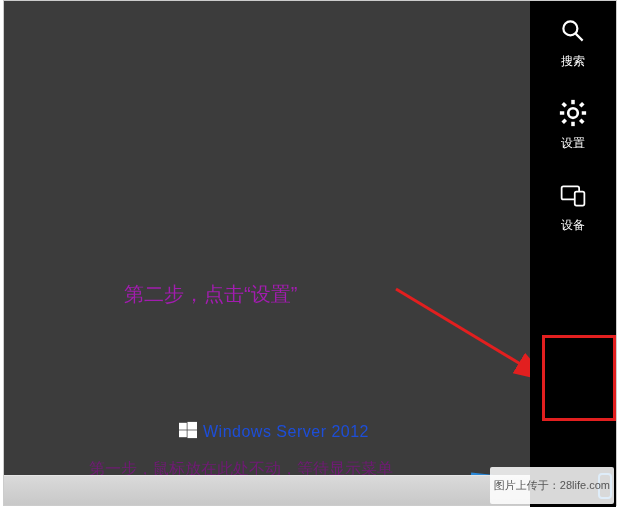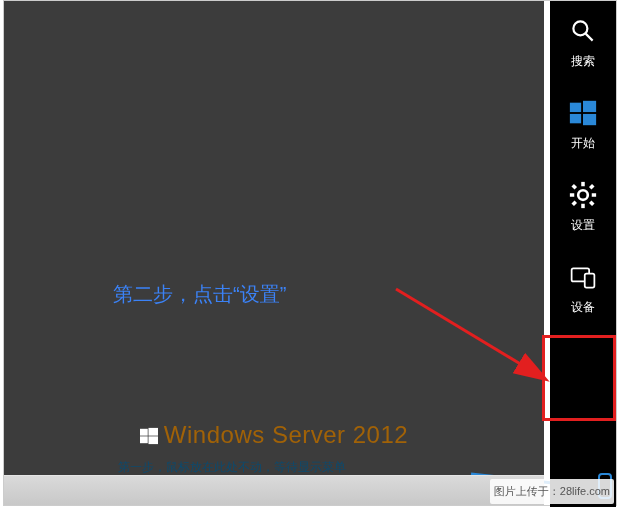--- a/index.html
+++ b/index.html
@@ -32,66 +32,65 @@
   height: 30px;
   background: linear-gradient(to bottom, #dadada, #c8c8c8);
   border-top: 1px solid #e5e5e5;
 }
 .brand {
   position: absolute;
   left: 0;
   width: 540px;
   top: 420px;
   text-align: center;
-  color: #a16207;
-  font-size: 24px;
+  color: #1d4ed8;
+  font-size: 16px;
   font-weight: 300;
   letter-spacing: 0.5px;
 }
 .win-logo {
   display: inline-block;
   width: 18px; height: 18px;
   margin-right: 6px;
   vertical-align: -2px;
 }
 .annotation-2 {
   position: absolute;
   top: 280px;
-  left: 109px;
-  color: #3b82f6;
+  left: 120px;
+  color: #a21caf;
   font-size: 20px;
 }
 .annotation-1 {
   position: absolute;
   top: 458px;
   left: 85px;
-  color: #0c4a6e;
-  font-size: 12px;
-  margin-left: 29px;
+  color: #701a75;
+  font-size: 16px;
 }
 .arrow-red {
   position: absolute;
   top: 280px;
   left: 390px;
   width: 165px;
   height: 110px;
   pointer-events: none;
 }
 .arrow-blue {
   position: absolute;
   top: 455px;
   left: 465px;
   width: 160px;
   height: 50px;
   pointer-events: none;
 }
 .charms {
   position: absolute;
   top: 0; right: 0;
-  width: 66px;
+  width: 86px;
   height: 506px;
   background: #000000;
   display: flex;
   flex-direction: column;
   align-items: center;
 }
 .charm {
   width: 74px;
   height: 82px;
   display: flex;
@@ -107,21 +106,21 @@
   position: absolute;
   border: 3px solid #e21f1f;
 }
 .watermark {
   position: absolute;
   right: 6px;
   bottom: 6px;
   font-size: 11px;
   color: #555;
   background: rgba(255,255,255,0.85);
-  padding: 5px 4px;
+  padding: 11px 4px;
   border-radius: 2px;
 }
 .hotcorner {
   position: absolute;
   right: 4px;
   bottom: 6px;
   width: 14px;
   height: 26px;
   border: 2px solid #2a88d8;
   border-radius: 4px;
@@ -175,31 +174,20 @@
       <span class="ic">
         <svg viewBox="0 0 32 32" width="28" height="28">
           <circle cx="13" cy="13" r="8" stroke="#fff" stroke-width="2.5" fill="none"></circle>
           <line x1="19" y1="19" x2="27" y2="27" stroke="#fff" stroke-width="2.5"></line>
         </svg>
       </span>
       <span class="lbl">搜索</span>
     </div>
 
 
-    <div class="charm">
-      <span class="ic">
-        <svg viewBox="0 0 32 32" width="30" height="30">
-          <rect x="2" y="5" width="12" height="10" fill="#2a88d8"></rect>
-          <rect x="16" y="3" width="14" height="12" fill="#2a88d8"></rect>
-          <rect x="2" y="17" width="12" height="10" fill="#2a88d8"></rect>
-          <rect x="16" y="17" width="14" height="12" fill="#2a88d8"></rect>
-        </svg>
-      </span>
-      <span class="lbl">开始</span>
-    </div>
 
     <div class="charm">
       <span class="ic">
         <svg viewBox="0 0 32 32" width="28" height="28">
           <path fill="#fff" d="M16 9a7 7 0 1 0 0 14 7 7 0 0 0 0-14zm0 11a4 4 0 1 1 0-8 4 4 0 0 1 0 8z"></path>
           <g fill="#fff">
             <rect x="14" y="1" width="4" height="5"></rect>
             <rect x="14" y="26" width="4" height="5"></rect>
             <rect x="1" y="14" width="5" height="4"></rect>
             <rect x="26" y="14" width="5" height="4"></rect>

